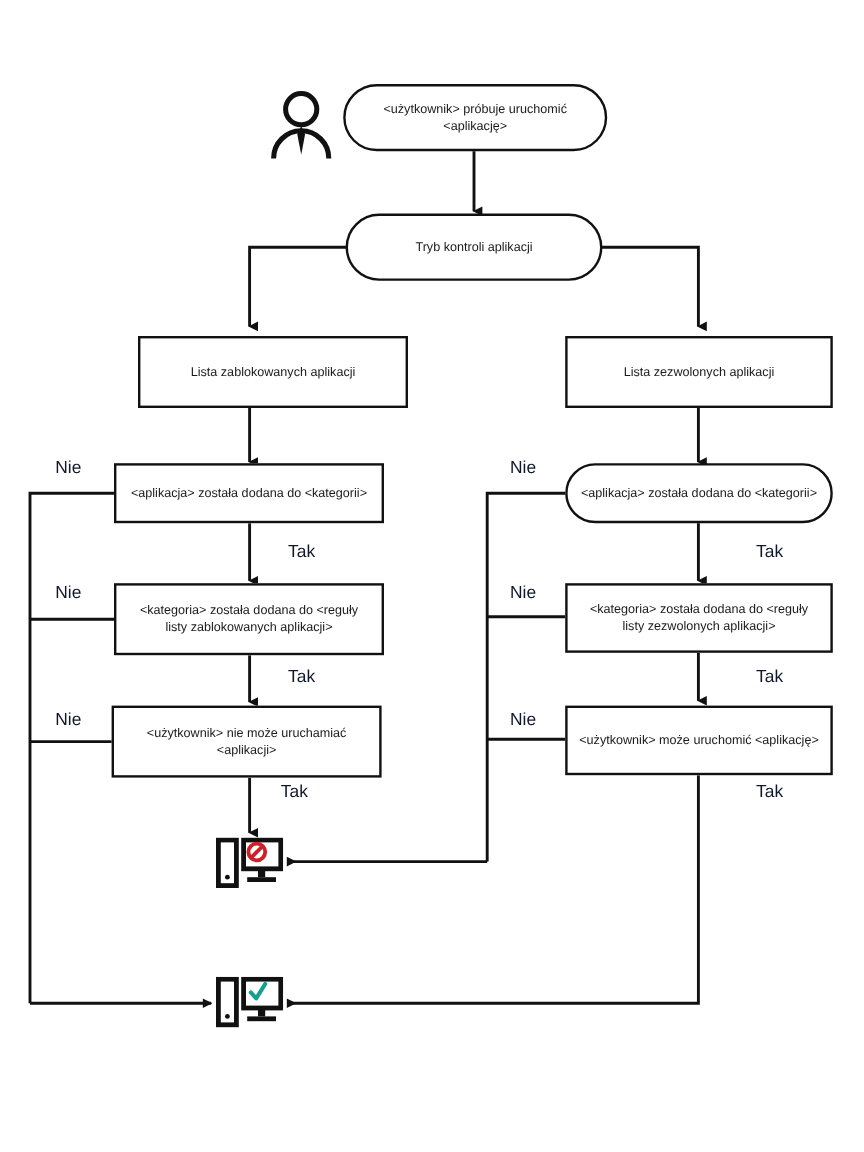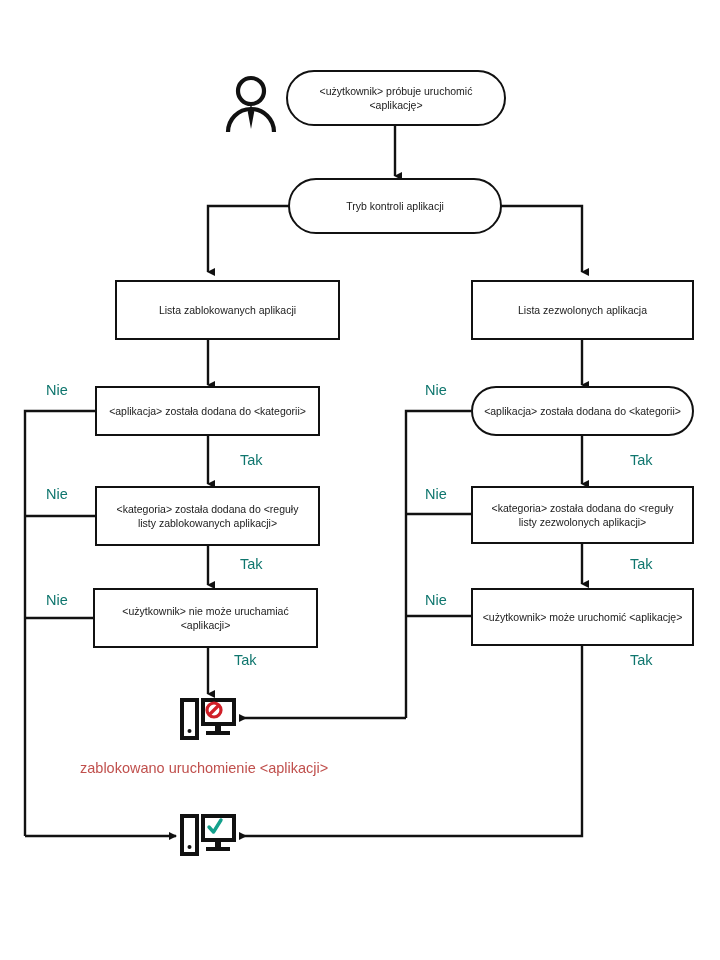--- a/index.html
+++ b/index.html
@@ -2,21 +2,21 @@
 <html><head>
 <meta charset="utf-8">
 <style>
   html,body{margin:0;padding:0;background:#ffffff;}
   body{width:720px;height:960px;overflow:hidden;font-family:"Liberation Sans",sans-serif;}
   #stage{position:relative;width:720px;height:700px;background:#ffffff;}
   svg.layer{position:absolute;left:0;top:0;width:720px;height:960px;}
   .node{position:absolute;box-sizing:border-box;display:flex;align-items:center;justify-content:center;text-align:center;background:#ffffff;border:2.4px solid #111111;color:#1a1a1a;font-size:10.5px;line-height:1.35;padding:0 8px;}
   .node.round{border-radius:30px;}
   .node.rounded-soft{border-radius:26px;}
-  .edge-label{position:absolute;font-size:14.5px;color:#0f766e;white-space:nowrap;}
+  .edge-label{position:absolute;font-size:14.5px;color:#0f172a;white-space:nowrap;}
   .caption{position:absolute;font-size:14.5px;white-space:nowrap;}
   .caption.blocked{color:#c0504d;}
   .caption.allowed{color:#127a6e;}
   .icon{position:absolute;}
 </style>
 </head>
 <body>
 
 <div id="stage">
 
@@ -82,21 +82,21 @@
 
   <div class="node round" style="left:288px;top:178px;width:214px;height:56px;">
     <span>Tryb kontroli aplikacji</span>
   </div>
 
   <div class="node" style="left:95px;top:280px;width:225px;height:60px;margin-left:20px;">
     <span>Lista zablokowanych aplikacji</span>
   </div>
 
   <div class="node" style="left:471px;top:280px;width:223px;height:60px;">
-    <span>Lista zezwolonych aplikacja</span>
+    <span>Lista zezwolonych aplikacji</span>
   </div>
 
   <div class="node" style="left:95px;top:386px;width:225px;height:50px;">
     <span>&lt;aplikacja&gt; została dodana do &lt;kategorii&gt;</span>
   </div>
 
   <div class="node rounded-soft" style="left:471px;top:386px;width:223px;height:50px;">
     <span>&lt;aplikacja&gt; została dodana do &lt;kategorii&gt;</span>
   </div>
 
@@ -145,21 +145,20 @@
     <svg viewBox="0 0 56 44" width="56" height="44" aria-hidden="true">
       <rect x="2" y="2" width="15" height="38" fill="none" stroke="#111111" stroke-width="4"></rect>
       <circle cx="9.5" cy="33" r="2" fill="#111111"></circle>
       <rect x="23" y="2" width="31" height="24" fill="none" stroke="#111111" stroke-width="4"></rect>
       <rect x="35" y="26" width="6" height="7" fill="#111111"></rect>
       <rect x="26" y="33" width="24" height="4" fill="#111111"></rect>
       <circle cx="34" cy="12" r="7" fill="none" stroke="#d01f28" stroke-width="3.2"></circle>
       <line x1="29" y1="17" x2="39" y2="7" stroke="#d01f28" stroke-width="3.2"></line>
     </svg>
   </div>
-  <div class="caption blocked" style="left:80px;top:760px;">zablokowano uruchomienie &lt;aplikacji&gt;</div>
 
   <div class="icon" style="left:180px;top:814px;width:56px;height:44px;">
     <svg viewBox="0 0 56 44" width="56" height="44" aria-hidden="true">
       <rect x="2" y="2" width="15" height="38" fill="none" stroke="#111111" stroke-width="4"></rect>
       <circle cx="9.5" cy="33" r="2" fill="#111111"></circle>
       <rect x="23" y="2" width="31" height="24" fill="none" stroke="#111111" stroke-width="4"></rect>
       <rect x="35" y="26" width="6" height="7" fill="#111111"></rect>
       <rect x="26" y="33" width="24" height="4" fill="#111111"></rect>
       <path d="M29,13 L33.5,18 L41,6" fill="none" stroke="#13a08c" stroke-width="3.4" stroke-linecap="round" stroke-linejoin="round"></path>
     </svg>

